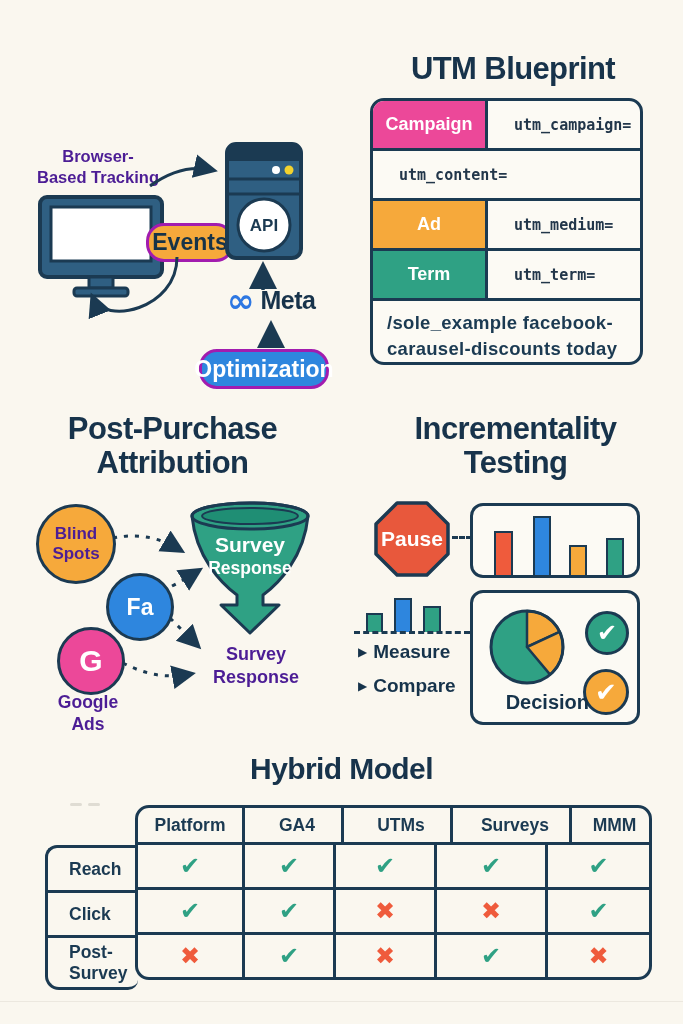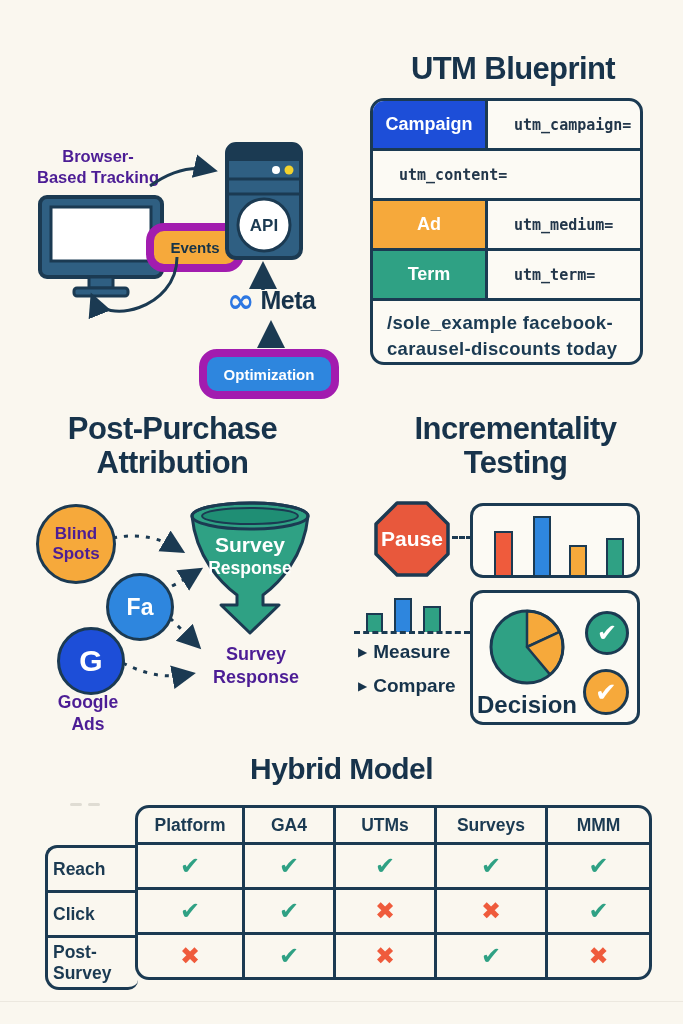--- a/index.html
+++ b/index.html
@@ -8,41 +8,41 @@
     background:#FAF7EF;color:#1B3A52;
     font-family:"Liberation Sans","DejaVu Sans",sans-serif;
   }
   .abs{position:absolute;}
   .title{
     font-weight:800;text-align:center;color:#17334B;
     font-size:31px;line-height:1.1;letter-spacing:-0.6px;white-space:pre-line;
   }
   .pill{
     display:flex;align-items:center;justify-content:center;
-    border:8px solid #a21caf;border-radius:18px;font-weight:800;font-size:15px;
+    border:3px solid #a21caf;border-radius:18px;font-weight:800;font-size:23px;
   }
   .pill-yellow{background:#F6A93B;color:#173348;}
   .pill-blue{background:#2E86DE;color:#fff;}
   .lbl{font-weight:700;text-align:center;white-space:pre-line;color:#4c1d95;}
   .circle{
     border-radius:50%;border:3px solid #1B3A52;
     display:flex;align-items:center;justify-content:center;text-align:center;
   }
   
   .utm-table{
     width:273px;border:3px solid #1B3A52;border-radius:14px;overflow:hidden;
     background:#FCFAF4;box-sizing:border-box;
   }
   .utm-row{display:flex;height:50px;border-bottom:3px solid #1B3A52;box-sizing:border-box;}
   .utm-key{
     width:115px;box-sizing:border-box;border-right:3px solid #1B3A52;
     display:flex;align-items:center;justify-content:center;
     color:#fff;font-weight:800;font-size:18px;
   }
-  .c-red{background:#1d4ed8;} .c-blue{background:#2E86DE;}
+  .c-red{background:#ec4899;} .c-blue{background:#2E86DE;}
   .c-yellow{background:#F6A93B;} .c-green{background:#2FA184;}
   .utm-val{
     flex:1;display:flex;align-items:center;padding-left:26px;
     font-family:"DejaVu Sans Mono","Liberation Mono",monospace;
     font-size:15px;font-weight:600;color:#22364A;
   }
   .utm-foot{
     padding:9px 14px 0 14px;font-size:18.5px;font-weight:700;line-height:1.4;
     white-space:pre-line;color:#1B3A52;letter-spacing:0.3px;
   }
@@ -79,21 +79,21 @@
     display:flex;align-items:center;justify-content:center;
     border-right:3px solid #1B3A52;border-bottom:3px solid #1B3A52;box-sizing:border-box;
   }
   .hyb-body > div:nth-child(5n){border-right:none;}
   .hyb-body > div:nth-child(n+11){border-bottom:none;}
   .hyb-labels{
     display:grid;grid-template-rows:45px 45px auto;
     border:3px solid #1B3A52;border-right:none;border-radius:12px 0 10px 14px;box-sizing:border-box;
   }
   .hyb-labels > div{
-    display:flex;align-items:center;padding-left:5px;
+    display:flex;align-items:center;padding-left:21px;
     font-weight:800;font-size:17.5px;line-height:1.15;white-space:pre-line;
     border-bottom:3px solid #1B3A52;box-sizing:border-box;
   }
   .hyb-labels > div:last-child{border-bottom:none;}
   .mark{font-size:24px;font-weight:900;line-height:1;}
   .mark-check{color:#2FA184;} .mark-x{color:#EF5B3C;}
   .stray{background:#DFDCD3;height:3px;width:12px;border-radius:2px;}
   .crease{background:#ECE8DF;height:1px;width:683px;}
 </style>
 </head>
@@ -237,29 +237,29 @@
 
   <div class="abs round-box" style="left:470px;top:590px;width:170px;height:135px;">
     <svg style="position:absolute;left:12px;top:12px;" width="84" height="84" viewBox="0 0 84 84">
       <circle cx="42" cy="42" r="36" fill="#2FA184"></circle>
       <path d="M42,42 L42,6 A36,36 0 0 1 74.6,26.8 Z" fill="#F6A93B" stroke="#1B3A52" stroke-width="2.5" stroke-linejoin="round"></path>
       <path d="M42,42 L74.6,26.8 A36,36 0 0 1 65.1,69.6 Z" fill="#F6A93B" stroke="#1B3A52" stroke-width="2.5" stroke-linejoin="round"></path>
       <circle cx="42" cy="42" r="36" fill="none" stroke="#1B3A52" stroke-width="3"></circle>
     </svg>
     <div class="check-circle c-green" style="position:absolute;left:112px;top:18px;width:44px;height:44px;font-size:24px;background:#2FA184;">✔</div>
     <div class="check-circle" style="position:absolute;left:110px;top:76px;width:46px;height:46px;font-size:26px;background:#F6A93B;">✔</div>
-    <div style="position:absolute;left:0;top:98px;width:108px;text-align:center;font-size:24px;font-weight:800;color:#16334B;">Decision</div>
+    <div style="position:absolute;left:8px;top:98px;width:108px;text-align:right;font-size:20px;font-weight:800;color:#16334B;">Decision</div>
   </div>
 
   <div class="abs title" style="left:0;top:752px;width:683px;font-size:30px;">Hybrid Model</div>
 
   <div class="abs stray" style="left:70px;top:803px;"></div>
   <div class="abs stray" style="left:88px;top:803px;"></div>
 
-  <div class="abs hyb-header" style="left:135px;top:805px;width:517px;height:40px;">
+  <div class="abs hyb-header" style="left:135px;top:805px;width:517px;height:40px;gap:8px;">
     <div>Platform</div>
     <div>GA4</div>
     <div>UTMs</div>
     <div>Surveys</div>
     <div>MMM</div>
   </div>
 
   <div class="abs hyb-labels" style="left:45px;top:845px;width:93px;height:145px;">
     <div>Reach</div>
     <div>Click</div>

